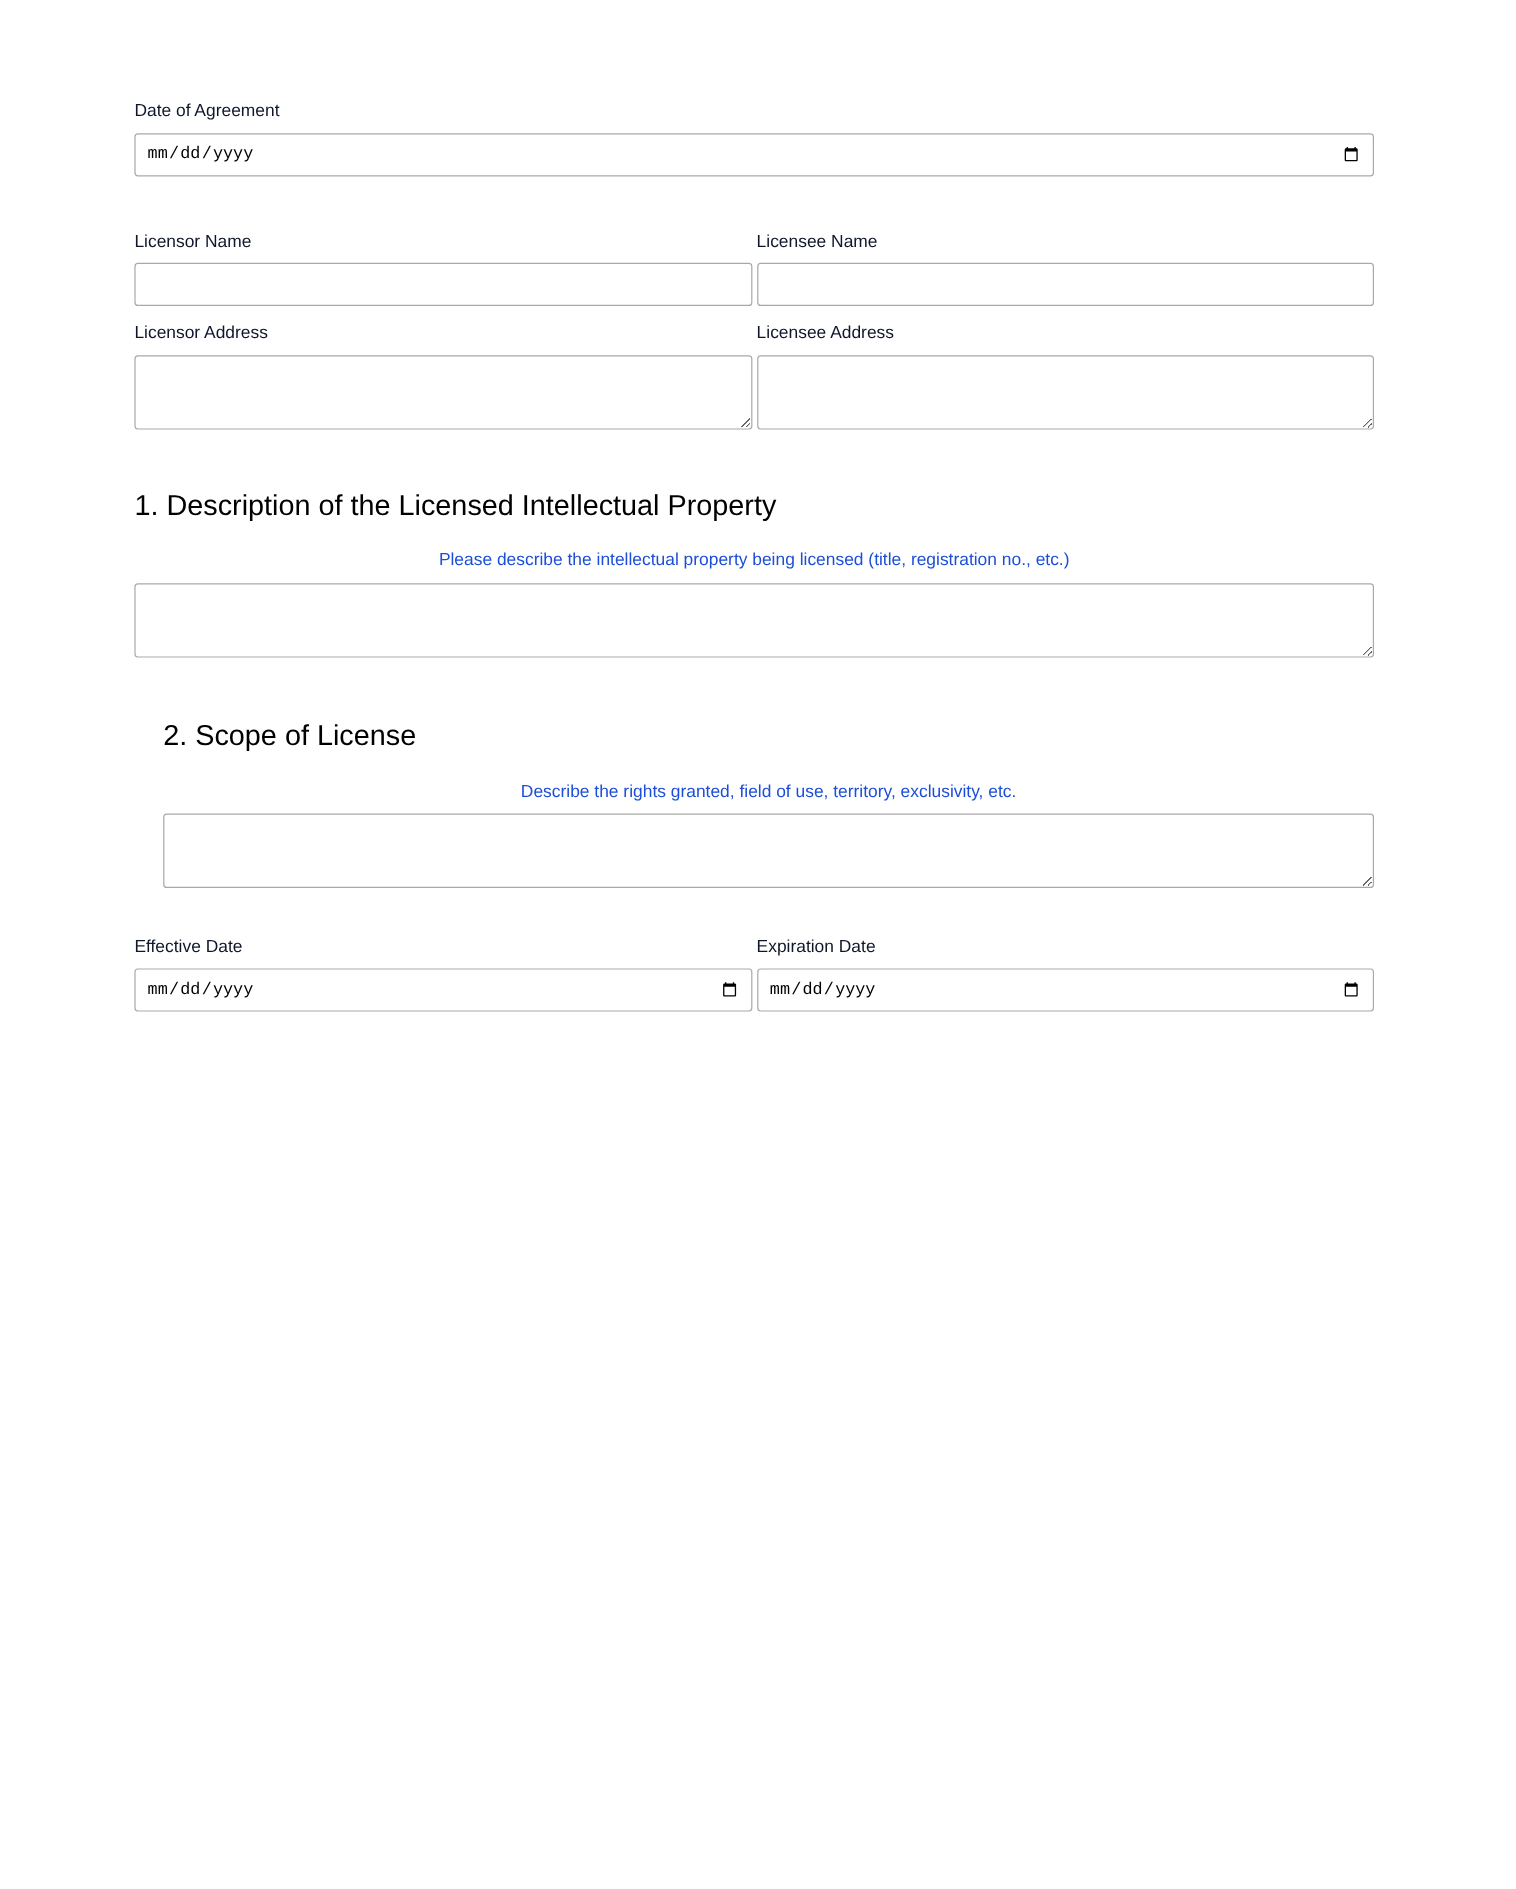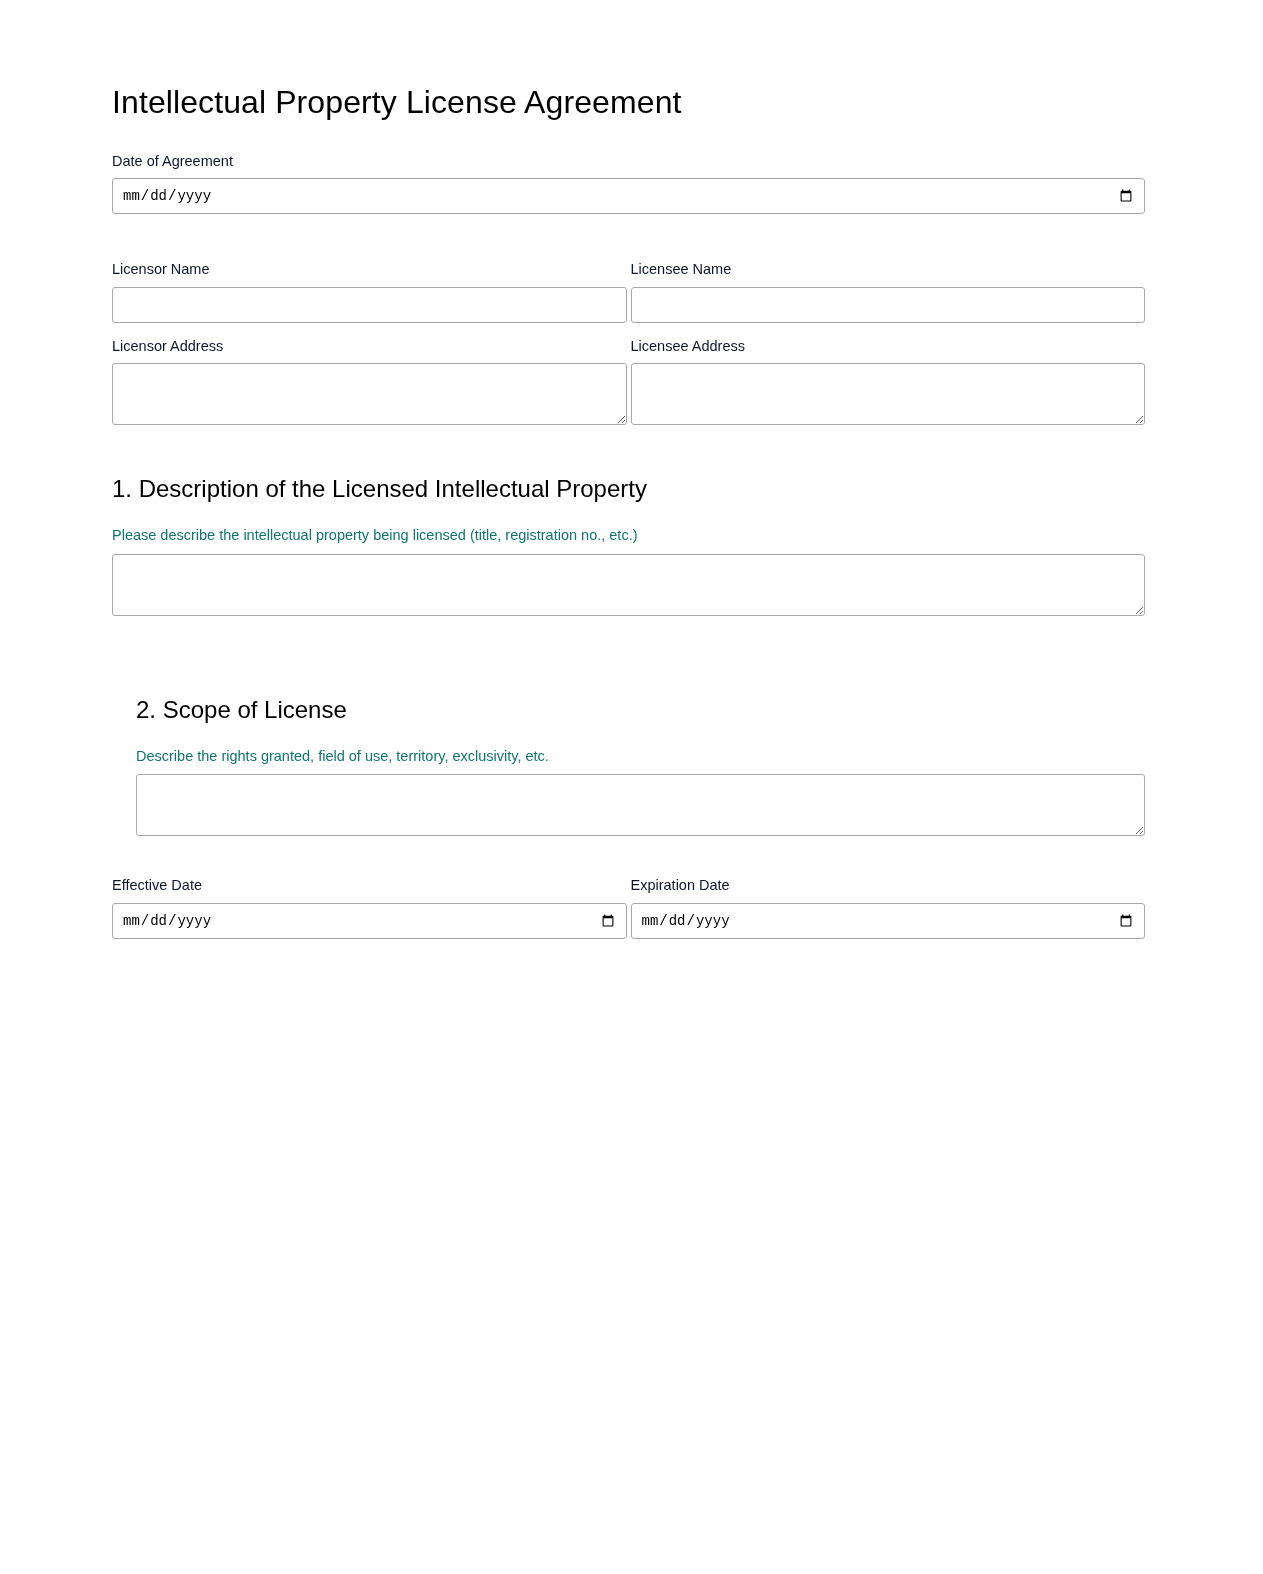--- a/index.html
+++ b/index.html
@@ -48,21 +48,22 @@
     margin: 0 0 7px 0;
     color: #0f172a;
   }
 
   .helper-text {
     display: block;
     font-size: 14.5px;
     font-weight: 400;
     line-height: 1.35;
     margin: 0 0 8px 0;
-    color: #0f766e;
+    color: #1d4ed8;
+    text-align: center;
   }
 
   
   input[type="text"],
   input[type="date"],
   textarea {
     box-sizing: border-box;
     width: 100%;
     font-family: "Liberation Sans", sans-serif;
     font-size: 15px;
@@ -92,21 +93,21 @@
     line-height: 1.4;
     overflow: hidden;
   }
 
   .ta-address { height: 62px; }
   .ta-section { height: 62px; }
 
   
   .block-date      { margin-bottom: 46px; }
   .block-parties   { margin-bottom: 50px; }
-  .block-section-1 { margin-bottom: 80px; }
+  .block-section-1 { margin-bottom: 52px; }
   .block-section-2 { margin-bottom: 40px; margin-left: 24px; }
   .block-dates     { margin-bottom: 48px; }
   .block-section-3 { margin-bottom: 52px; }
   .block-section-4 { margin-bottom: 0; }
 
   .row-2col {
     display: flex;
     gap: 4px;
   }
   .row-2col > .col {
@@ -115,21 +116,20 @@
   }
 
   .sub-field { margin-bottom: 14px; }
   .sub-field:last-child { margin-bottom: 0; }
 </style>
 </head>
 <body>
 
 <div class="page">
 
-  <h1 class="doc-title">Intellectual Property License Agreement</h1>
 
   <div class="block-date">
     <label class="field-label">Date of Agreement</label>
     <input type="date" value="" style="">
   </div>
 
   <div class="block-parties row-2col">
 
     <div class="col">
       <div class="sub-field">

